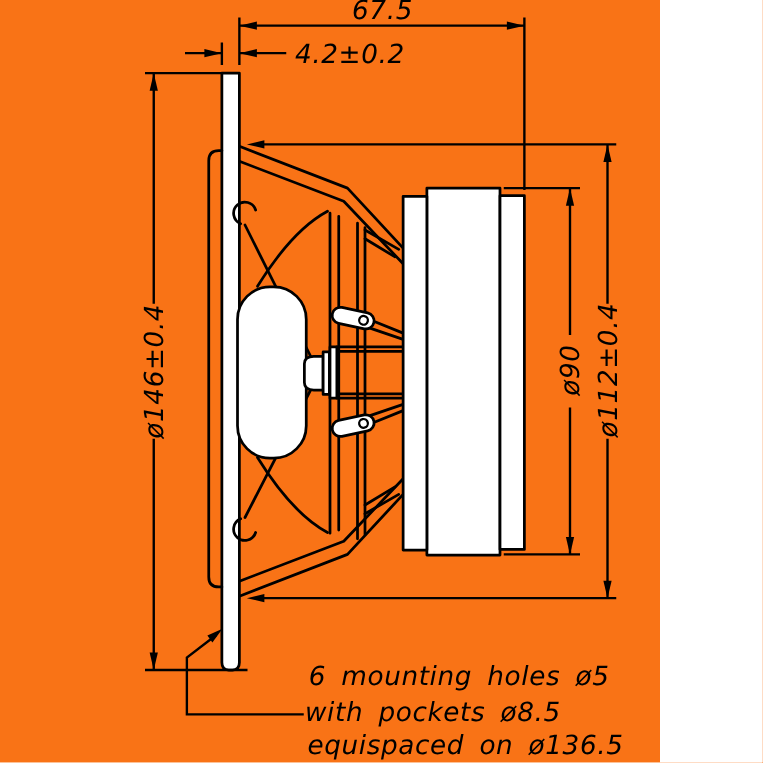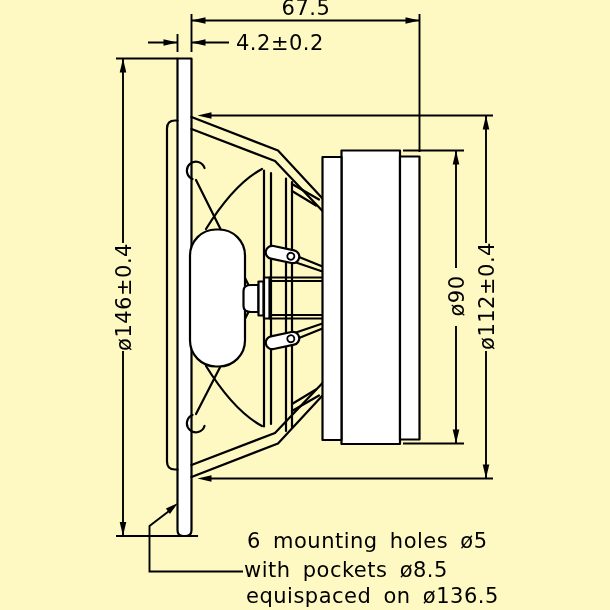--- a/index.html
+++ b/index.html
@@ -1,17 +1,17 @@
 <!DOCTYPE html>
 <html><head>
 <meta charset="utf-8">
 <style>
   html,body{margin:0;padding:0;background:#ffffff;}
   body{width:610px;height:610px;overflow:hidden;}
-  .drawing-wrap{width:610px;height:610px;background:#fef9c3;}
+  .drawing-wrap{width:528px;height:610px;background:#f97316;font-style:italic;}
   svg{display:block;}
   svg text{
     font-family:"DejaVu Sans","Liberation Sans",sans-serif;
     font-size:21px;
     fill:#000000;
     letter-spacing:0.5px;
   }
   .note-text{word-spacing:5px;}
   .obj{fill:none;stroke:#000000;stroke-width:2.2;stroke-linecap:round;stroke-linejoin:round;}
   .obj-solid{fill:#ffffff;stroke:#000000;stroke-width:2.2;stroke-linejoin:round;}

